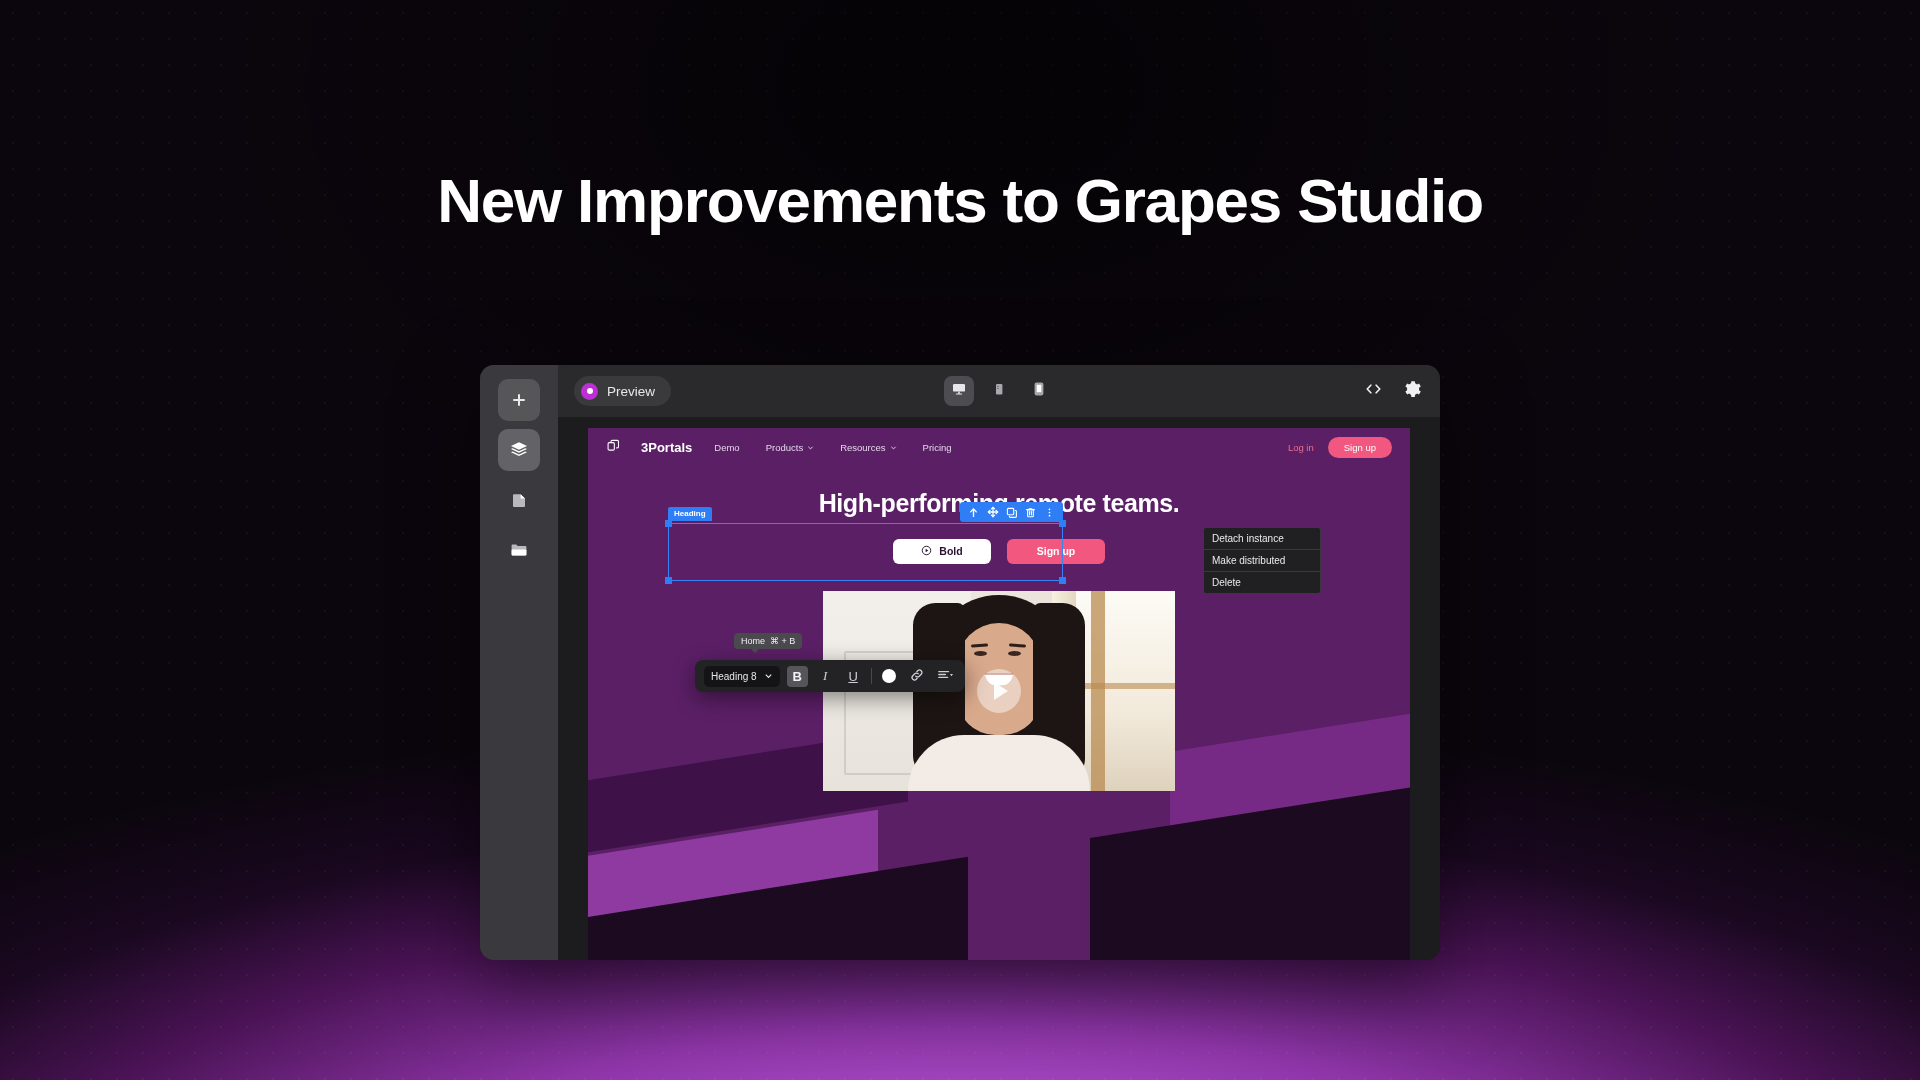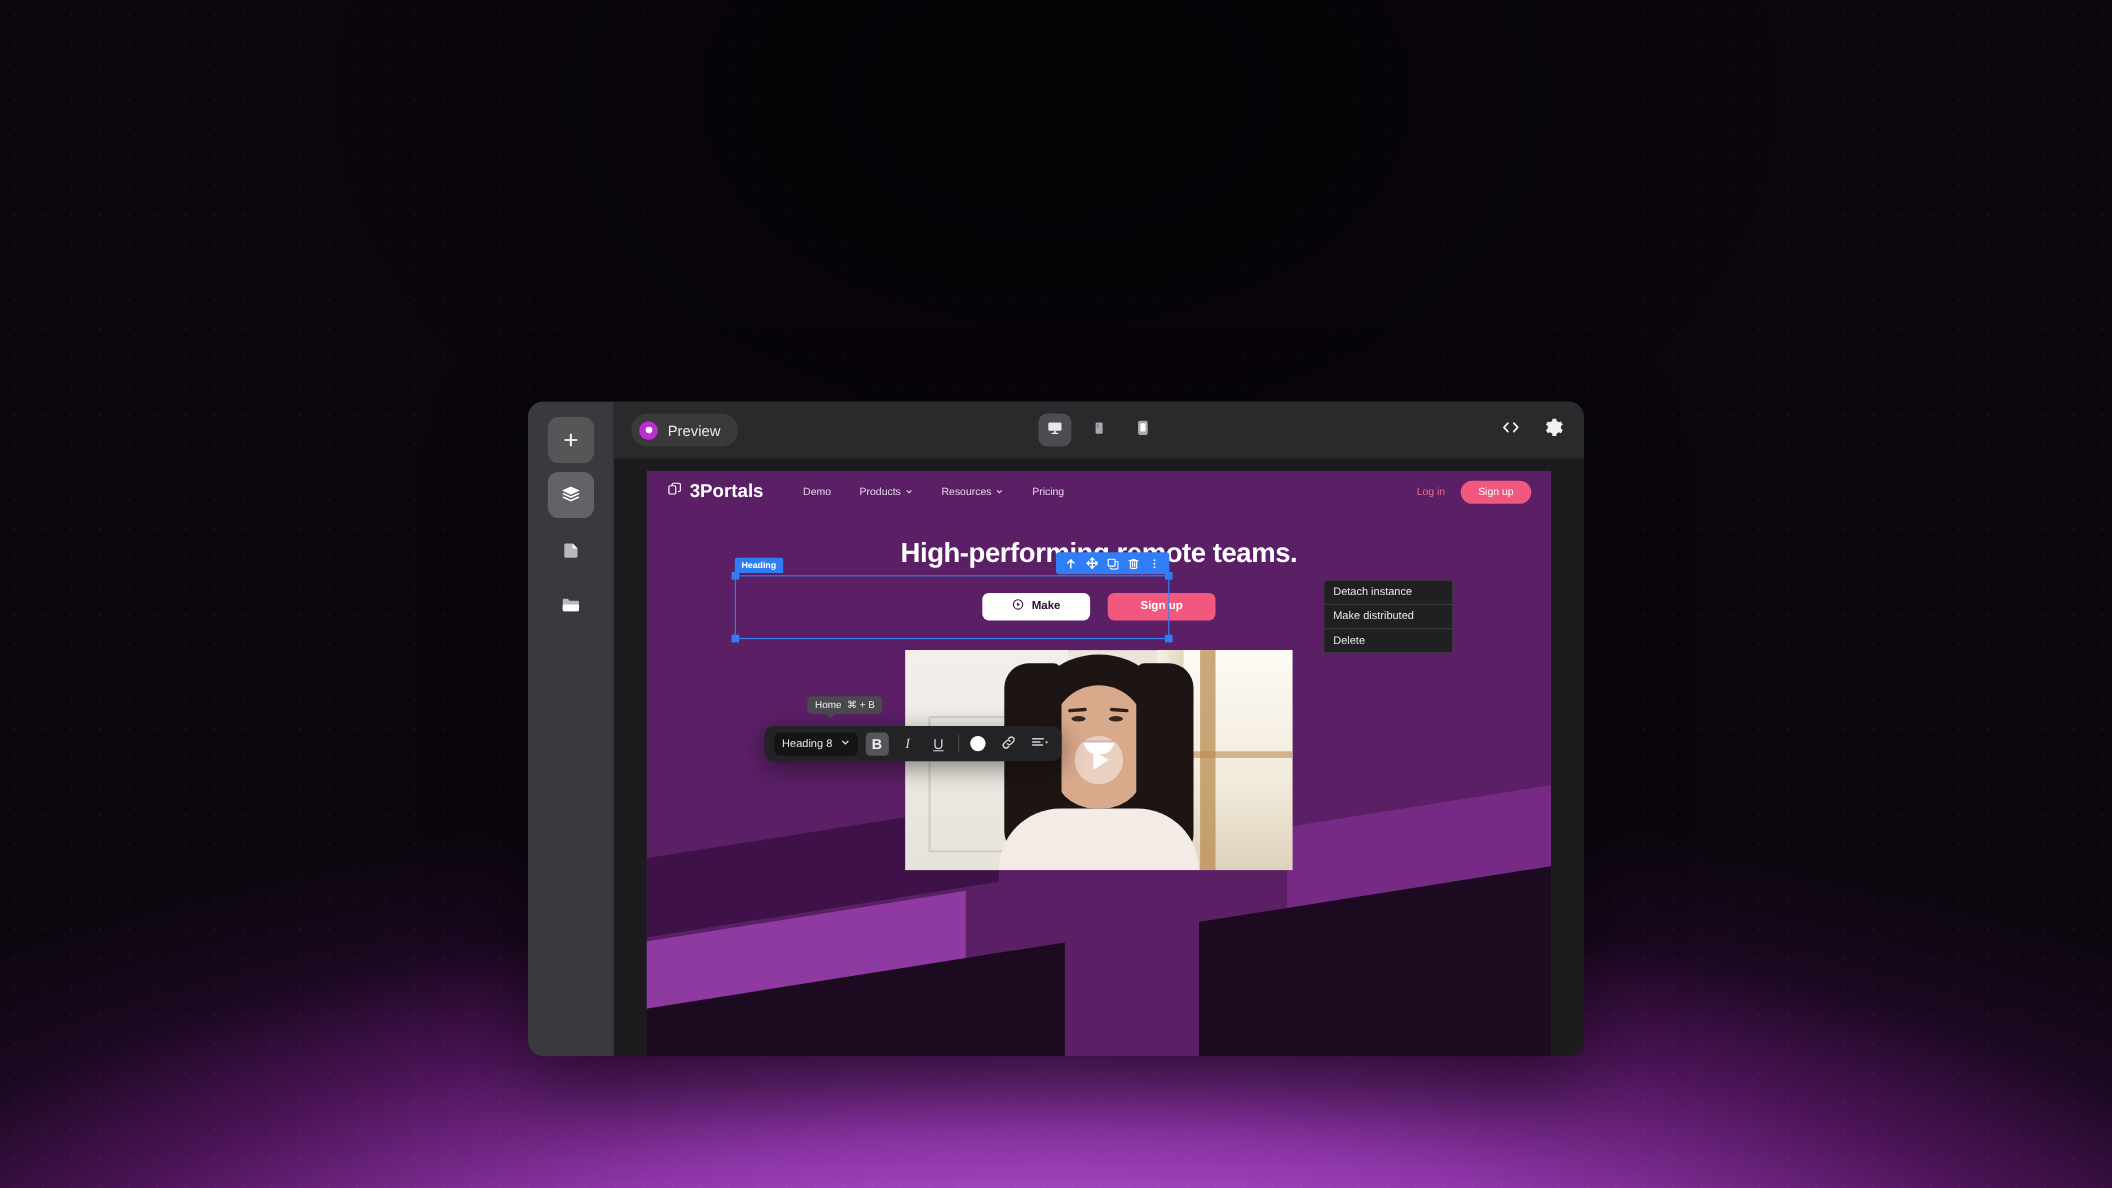--- a/index.html
+++ b/index.html
@@ -134,21 +134,21 @@
   .b3 { left: -40px; top: 462px; width: 420px; height: 140px; background: #1b0a20; transform: skewY(-9deg); }
   .b4 { right: -60px; top: 300px; width: 300px; height: 90px; background: #7b2d8c; transform: skewY(-9deg); opacity:.85; }
   .b5 { right: -60px; top: 380px; width: 380px; height: 230px; background: #1b0a20; transform: skewY(-9deg); }
 
   
   #sitenav {
     position: relative; z-index: 3;
     height: 38px; display: flex; align-items: center;
     padding: 0 18px; gap: 0;
   }
-  #brand { display: flex; align-items: center; gap: 6px; color: #fff; font-size: 17px; font-weight: bold; margin-right: 36px; }
+  #brand { display: flex; align-items: center; gap: 20px; color: #fff; font-size: 13px; font-weight: bold; margin-right: 22px; }
   .nav-link { color: #e4d6ea; font-size: 9.5px; margin-right: 26px; display: inline-flex; align-items: center; gap: 4px; white-space: nowrap; }
   #nav-right { margin-left: auto; display: flex; align-items: center; gap: 14px; }
   #login { color: #f26c8e; font-size: 9.5px; }
   #signup-nav { background: #f1577f; color: #fff; font-size: 9.5px; border-radius: 14px; padding: 5px 16px; }
 
   
   #hero { position: relative; z-index: 2; text-align: center; padding-top: 22px; }
   #hero-h1 {
     color: #ffffff; font-size: 25px; font-weight: bold;
     line-height: 1.22; letter-spacing: -0.4px;
@@ -297,20 +297,21 @@
     border-top: 5px solid #4a4a4e;
   }
 </style>
 </head>
 <body>
 
 <div id="stage">
   <div id="dots"></div>
   <div id="vignette"></div>
 
+  <h1 id="headline">New Improvements to Grapes Studio</h1>
 
   <div id="editor">
 
     <div id="rail">
       <div class="rail-btn boxed">
         <span>
           <svg width="18" height="18" viewBox="0 0 18 18" fill="none" stroke="currentColor" stroke-width="2" stroke-linecap="round">
             <line x1="9" y1="4" x2="9" y2="14"></line>
               <line x1="4" y1="9" x2="14" y2="9"></line>
           </svg>
@@ -452,21 +453,21 @@
               <div>High-performing remote teams.</div>
             </div>
             <div id="ctas">
               <a class="cta" id="cta-demo">
                 <span>
                   <svg width="11" height="11" viewBox="0 0 14 14" fill="none" stroke="currentColor" stroke-width="1.2">
                     <circle cx="7" cy="7" r="5.4"></circle>
                       <path d="M5.9 4.8 9.2 7l-3.3 2.2z" fill="currentColor" stroke="none"></path>
                   </svg>
                 </span>
-                <span>Make</span>
+                <span>Bold</span>
               </a>
               <a class="cta" id="cta-signup">
                 <span>Sign up</span>
               </a>
             </div>
           </div>
 
           <div id="video">
             <div class="vwall"></div>
             <div class="vpanel vp1"></div>

